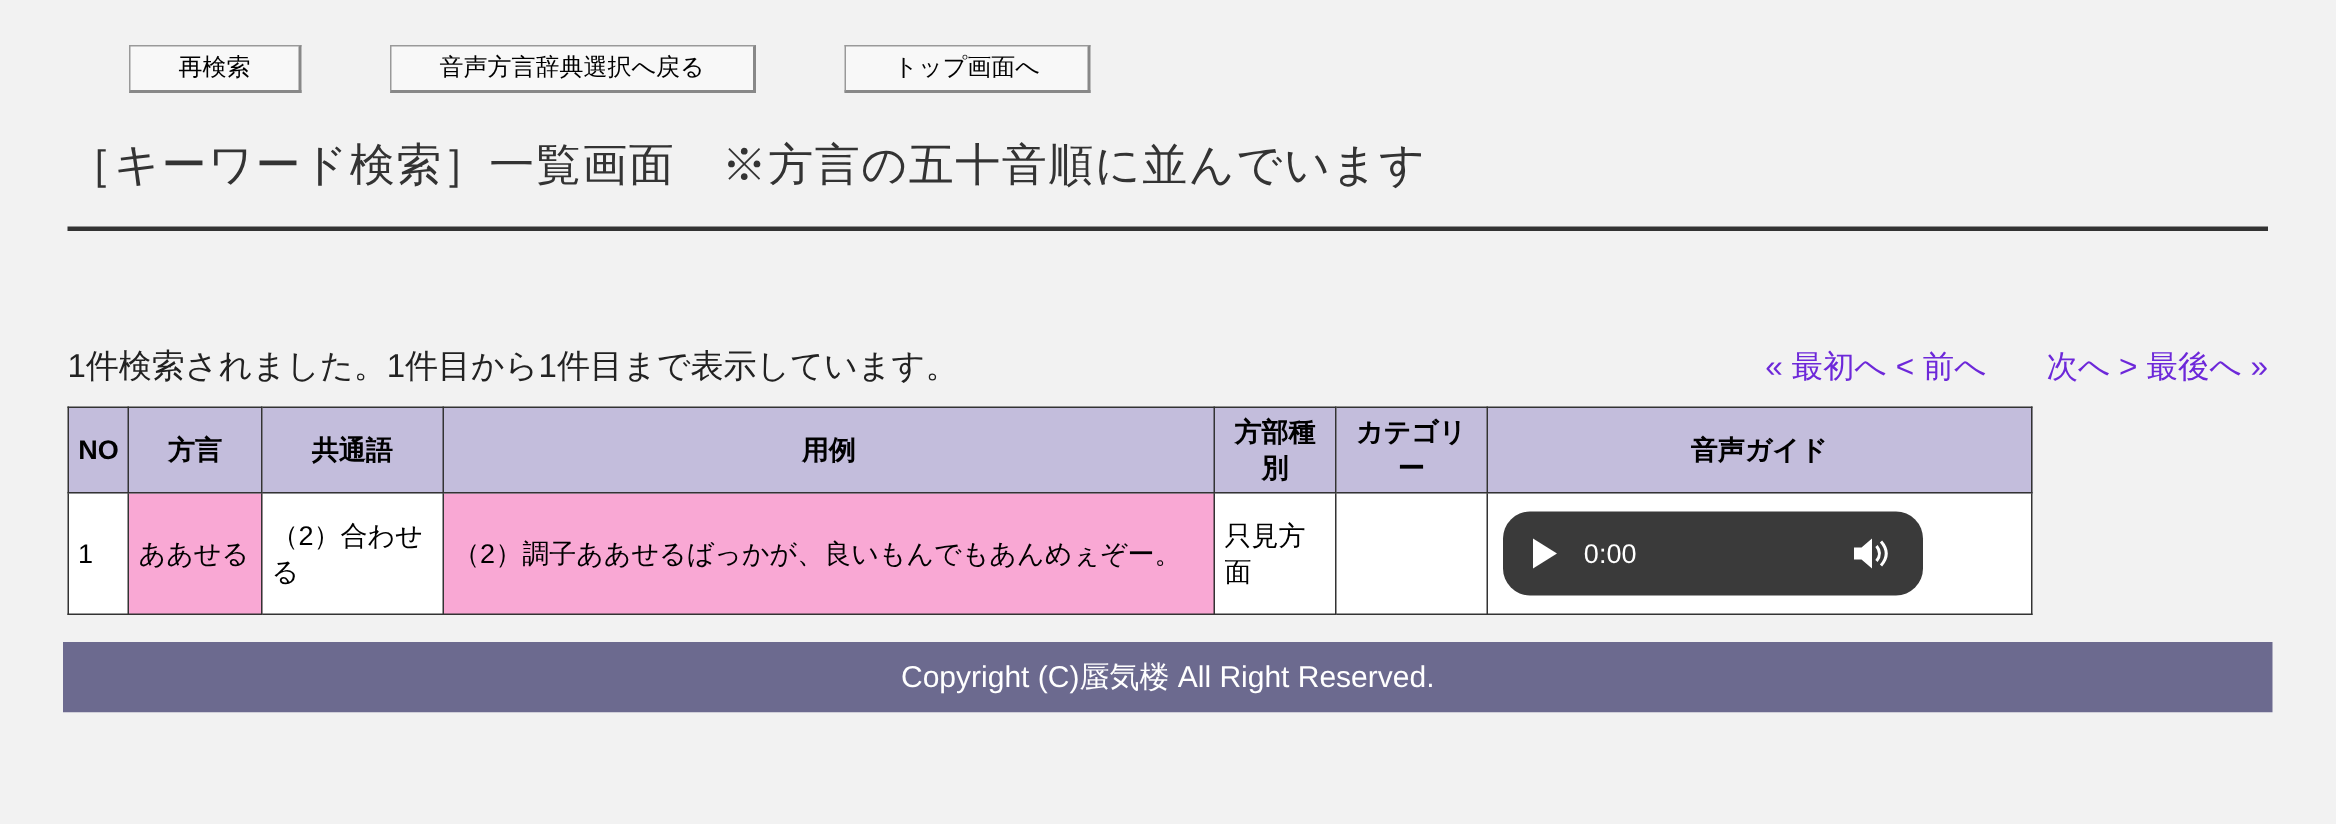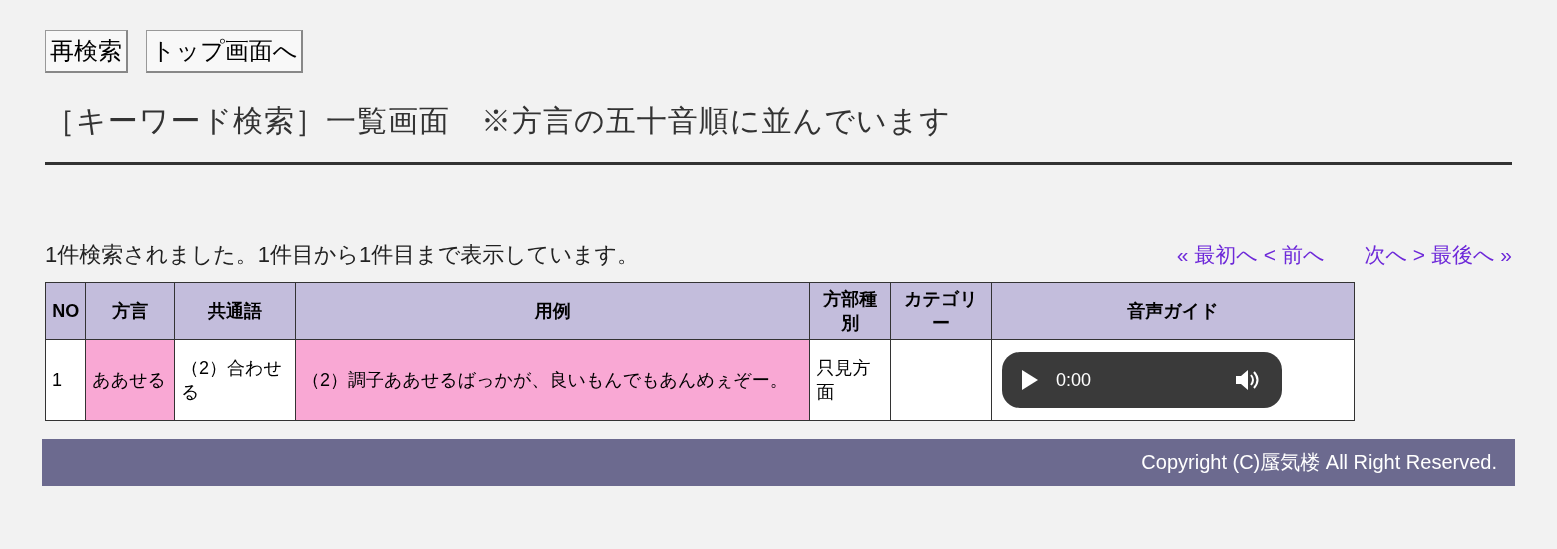--- a/index.html
+++ b/index.html
@@ -16,24 +16,25 @@
       display: flex;
       gap: 18px;
       margin-bottom: 28px;
       margin-top: 10px;
     }
     .btn {
       background: #f8f8f8;
       border: 1px solid #999;
       border-right: 2px solid #888;
       border-bottom: 2px solid #888;
-      padding: 4px 4px;
-      font-size: 24px;
+      padding: 4px 32px;
+      font-size: 16px;
       cursor: pointer;
       font-family: inherit;
+      margin-left: 41px;
     }
     .page-title {
       font-size: 30px;
       color: #333;
       font-weight: normal;
       padding-bottom: 20px;
       border-bottom: 3px solid #333;
       letter-spacing: 1px;
     }
     .results-bar {
@@ -123,33 +124,34 @@
       color: #fff;
     }
     .volume-icon {
       display: flex;
       align-items: center;
       cursor: pointer;
     }
     .footer {
       background: #6c6a8f;
       color: #fff;
-      text-align: right;
+      text-align: center;
       padding: 10px 18px;
       font-size: 20px;
       margin-top: 18px;
       margin-left: -3px;
       margin-right: -3px;
     }
   </style>
 </head>
 <body>
 
 <div class="button-row">
   <button class="btn">再検索</button>
+  <button class="btn">音声方言辞典選択へ戻る</button>
   <button class="btn">トップ画面へ</button>
 </div>
 
 <h1 class="page-title">［キーワード検索］一覧画面　※方言の五十音順に並んでいます</h1>
 
 <div class="results-bar">
   <div class="results-text">1件検索されました。1件目から1件目まで表示しています。</div>
   <div class="pager">
     <span class="pager-link">« 最初へ</span>
     <span class="pager-link">&lt; 前へ</span>

